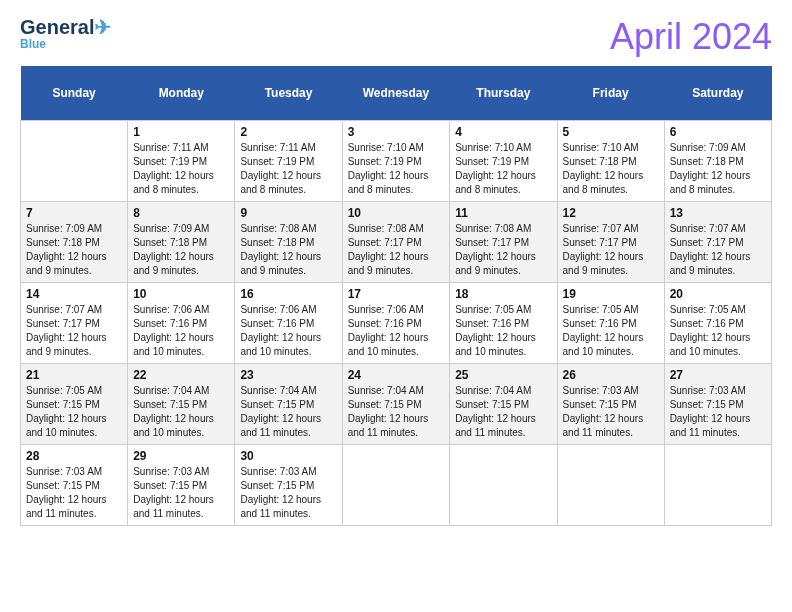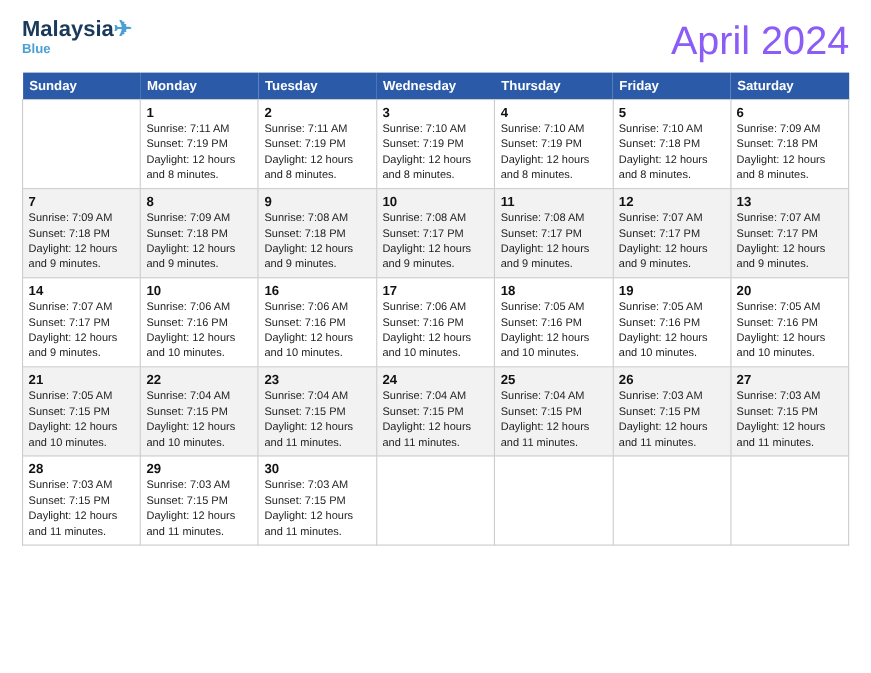--- a/index.html
+++ b/index.html
@@ -34,22 +34,22 @@
       color: #333;
     }
     .calendar {
       width: 100%;
       border-collapse: collapse;
       font-size: 10.5px;
     }
     .calendar th {
       background: #2b5ba8;
       color: #fff;
-      text-align: left;
-      padding: 5px 6px;
+      text-align: center;
+      padding: 20px 6px;
       font-size: 12px;
       font-weight: bold;
     }
     .calendar td {
       border: 1px solid #ccc;
       vertical-align: top;
       padding: 4px 5px;
       width: 108px;
       min-height: 72px;
     }
@@ -72,21 +72,21 @@
     .row-bg-light td { background: #f2f2f2; }
   </style>
 </head>
 <body>
 
 <div class="header">
   <div class="logo">
     <div style="display:flex; align-items:center; gap:2px;">
       <div>
         <div style="font-size:20px; font-weight:bold; color:#1a3a5c; line-height:1.1;">
-          <span style="color:#1a3a5c;">Malaysia</span><span style="color:#4a9fd4;">✈</span>
+          <span style="color:#1a3a5c;">General</span><span style="color:#4a9fd4;">✈</span>
         </div>
         <div style="font-size:12px; font-weight:bold; color:#4a9fd4; line-height:1.1;">Blue</div>
       </div>
     </div>
   </div>
   <div class="title-block">
     <div class="month-title">April 2024</div>
   </div>
 </div>
 

